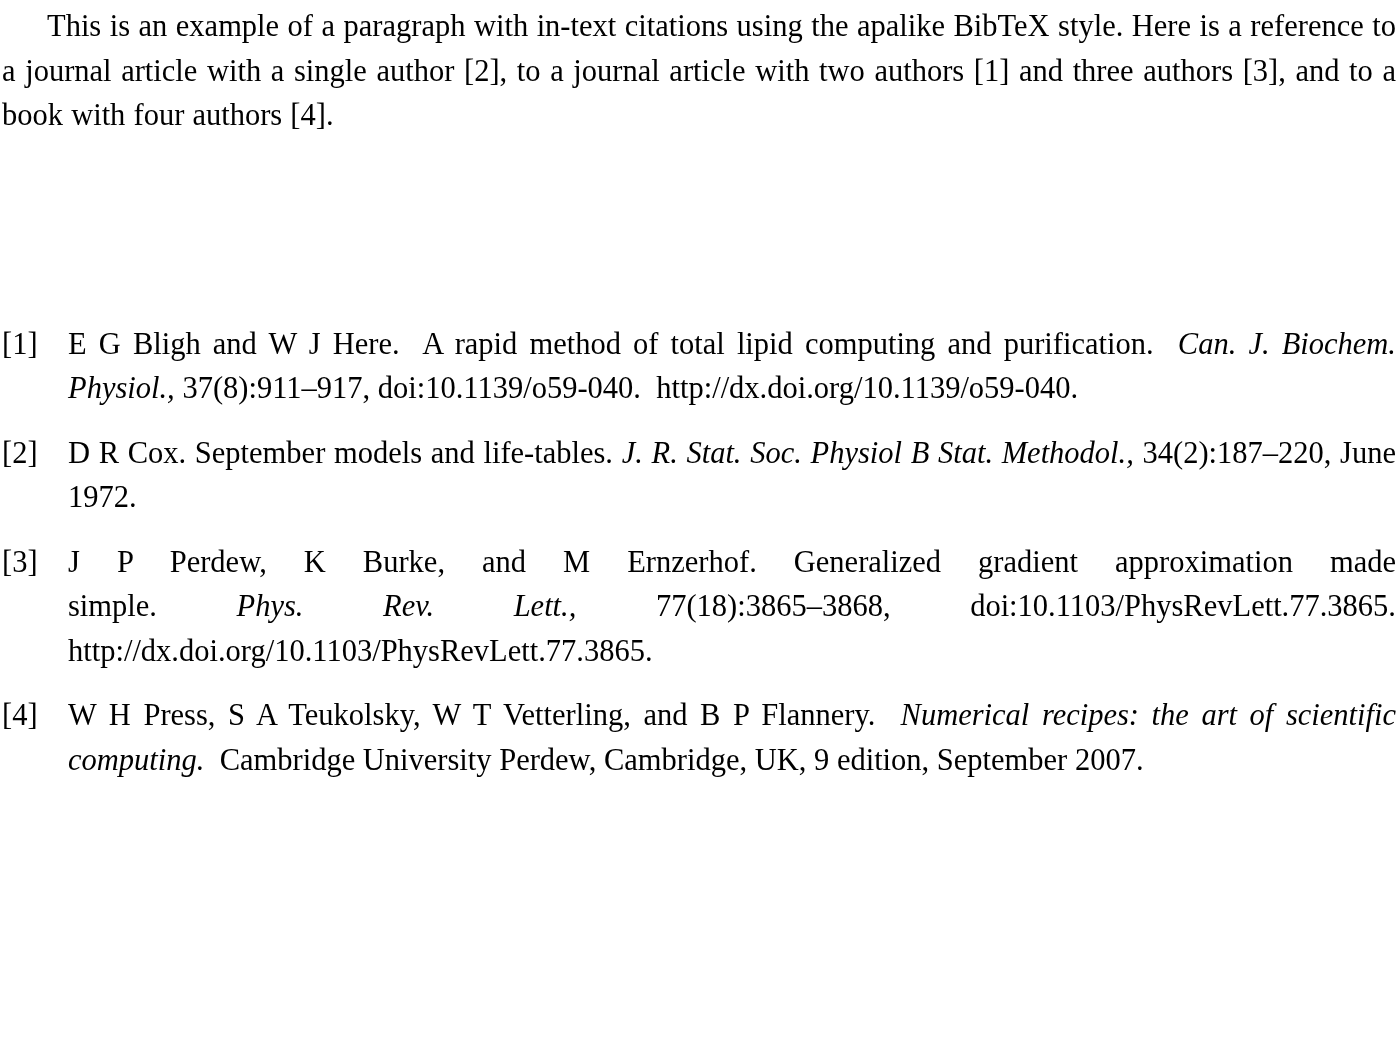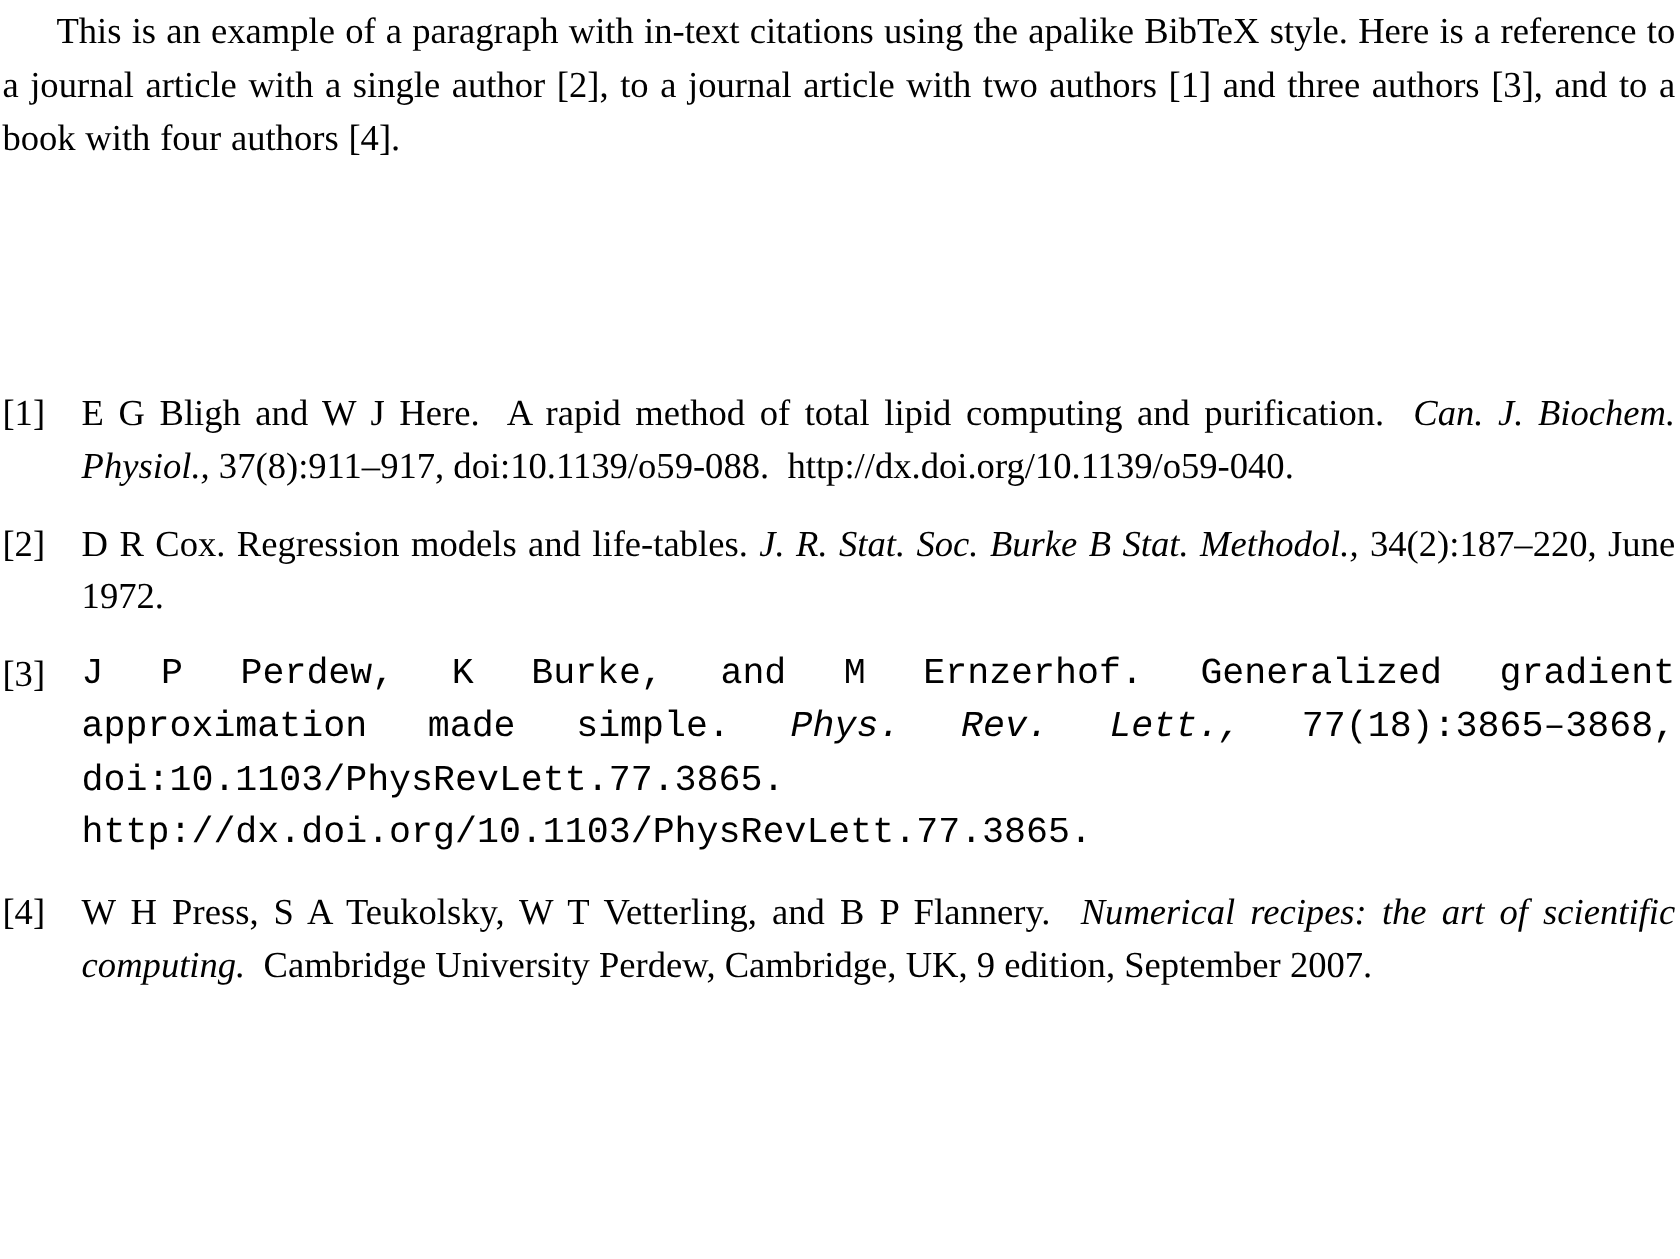--- a/index.html
+++ b/index.html
@@ -68,21 +68,20 @@
     white-space: nowrap;
   }
 
   .bib-body {
     display: block;
   }
 
   
   .bib-entry.loose .bib-body {
     word-spacing: 26px;
-    font-family: Liberation Mono, monospace;
   }
   .bib-entry.loose .tight-tail {
     word-spacing: 0px;
   }
 
   i, .it {
     font-style: italic;
   }
 </style>
 </head>
@@ -91,26 +90,26 @@
 <div id="page">
 
   <p class="intro">This is an example of a paragraph with in-text citations using the apalike BibTeX style. Here is a reference to a journal article with a single author [2], to a journal article with two authors [1] and three authors [3], and to a book with four authors [4].</p>
 
   <div class="bib-gap"></div>
 
   <div class="bibliography">
 
     <div class="bib-entry">
       <span class="bib-label">[1]</span>
-      <span class="bib-body"><span>E G Bligh and W J Here.</span>&nbsp; <span>A rapid method of total lipid computing and purification.</span>&nbsp; <i>Can. J. Biochem. Physiol.,</i> <span>37(8):911–917,</span> <span>doi:10.1139/o59-088.</span>&nbsp; <span>http://dx.doi.org/10.1139/o59-040.</span></span>
+      <span class="bib-body"><span>E G Bligh and W J Here.</span>&nbsp; <span>A rapid method of total lipid computing and purification.</span>&nbsp; <i>Can. J. Biochem. Physiol.,</i> <span>37(8):911–917,</span> <span>doi:10.1139/o59-040.</span>&nbsp; <span>http://dx.doi.org/10.1139/o59-040.</span></span>
     </div>
 
     <div class="bib-entry">
       <span class="bib-label">[2]</span>
-      <span class="bib-body"><span>D R Cox.</span> <span>Regression models and life-tables.</span> <i>J. R. Stat. Soc. Burke B Stat. Methodol.,</i> <span>34(2):187–220,</span> <span>June 1972.</span></span>
+      <span class="bib-body"><span>D R Cox.</span> <span>September models and life-tables.</span> <i>J. R. Stat. Soc. Physiol B Stat. Methodol.,</i> <span>34(2):187–220,</span> <span>June 1972.</span></span>
     </div>
 
     <div class="bib-entry loose">
       <span class="bib-label">[3]</span>
       <span class="bib-body"><span>J P Perdew, K Burke, and M Ernzerhof.</span> <span>Generalized gradient approximation made simple.</span> <i>Phys. Rev. Lett.,</i> <span>77(18):3865–3868,</span> <span>doi:10.1103/PhysRevLett.77.3865.</span> <span class="tight-tail">http://dx.doi.org/10.1103/PhysRevLett.77.3865.</span></span>
     </div>
 
     <div class="bib-entry">
       <span class="bib-label">[4]</span>
       <span class="bib-body"><span>W H Press, S A Teukolsky, W T Vetterling, and B P Flannery.</span>&nbsp; <i>Numerical recipes: the art of scientific computing.</i>&nbsp; <span>Cambridge University Perdew,</span> <span>Cambridge, UK,</span> <span>9 edition,</span> <span>September 2007.</span></span>

